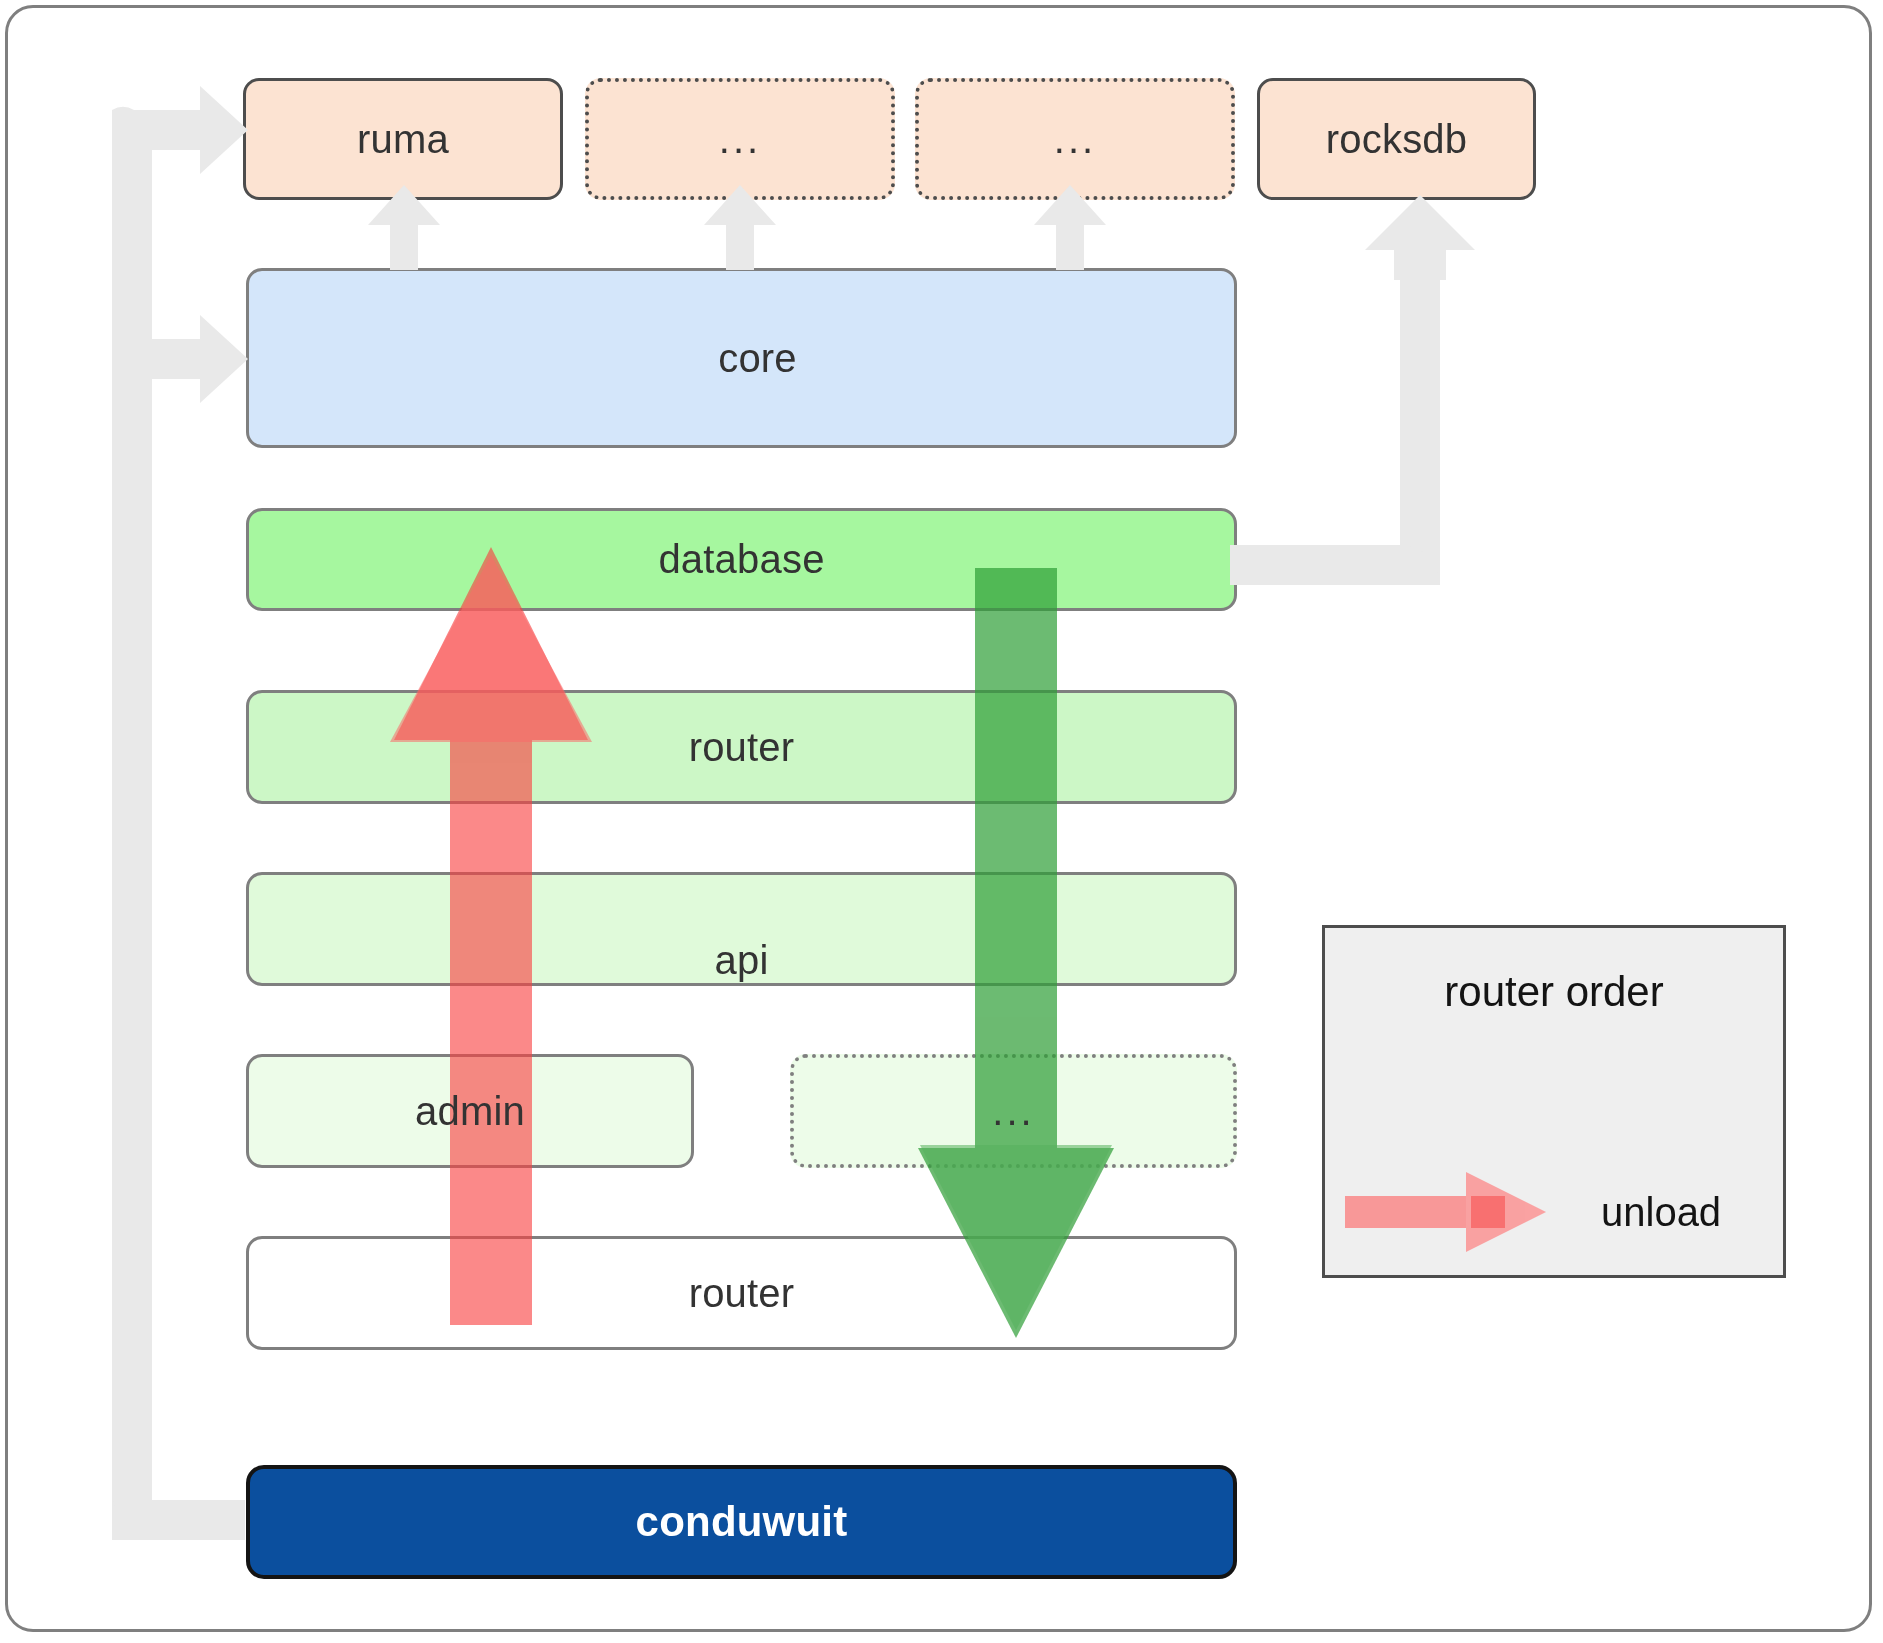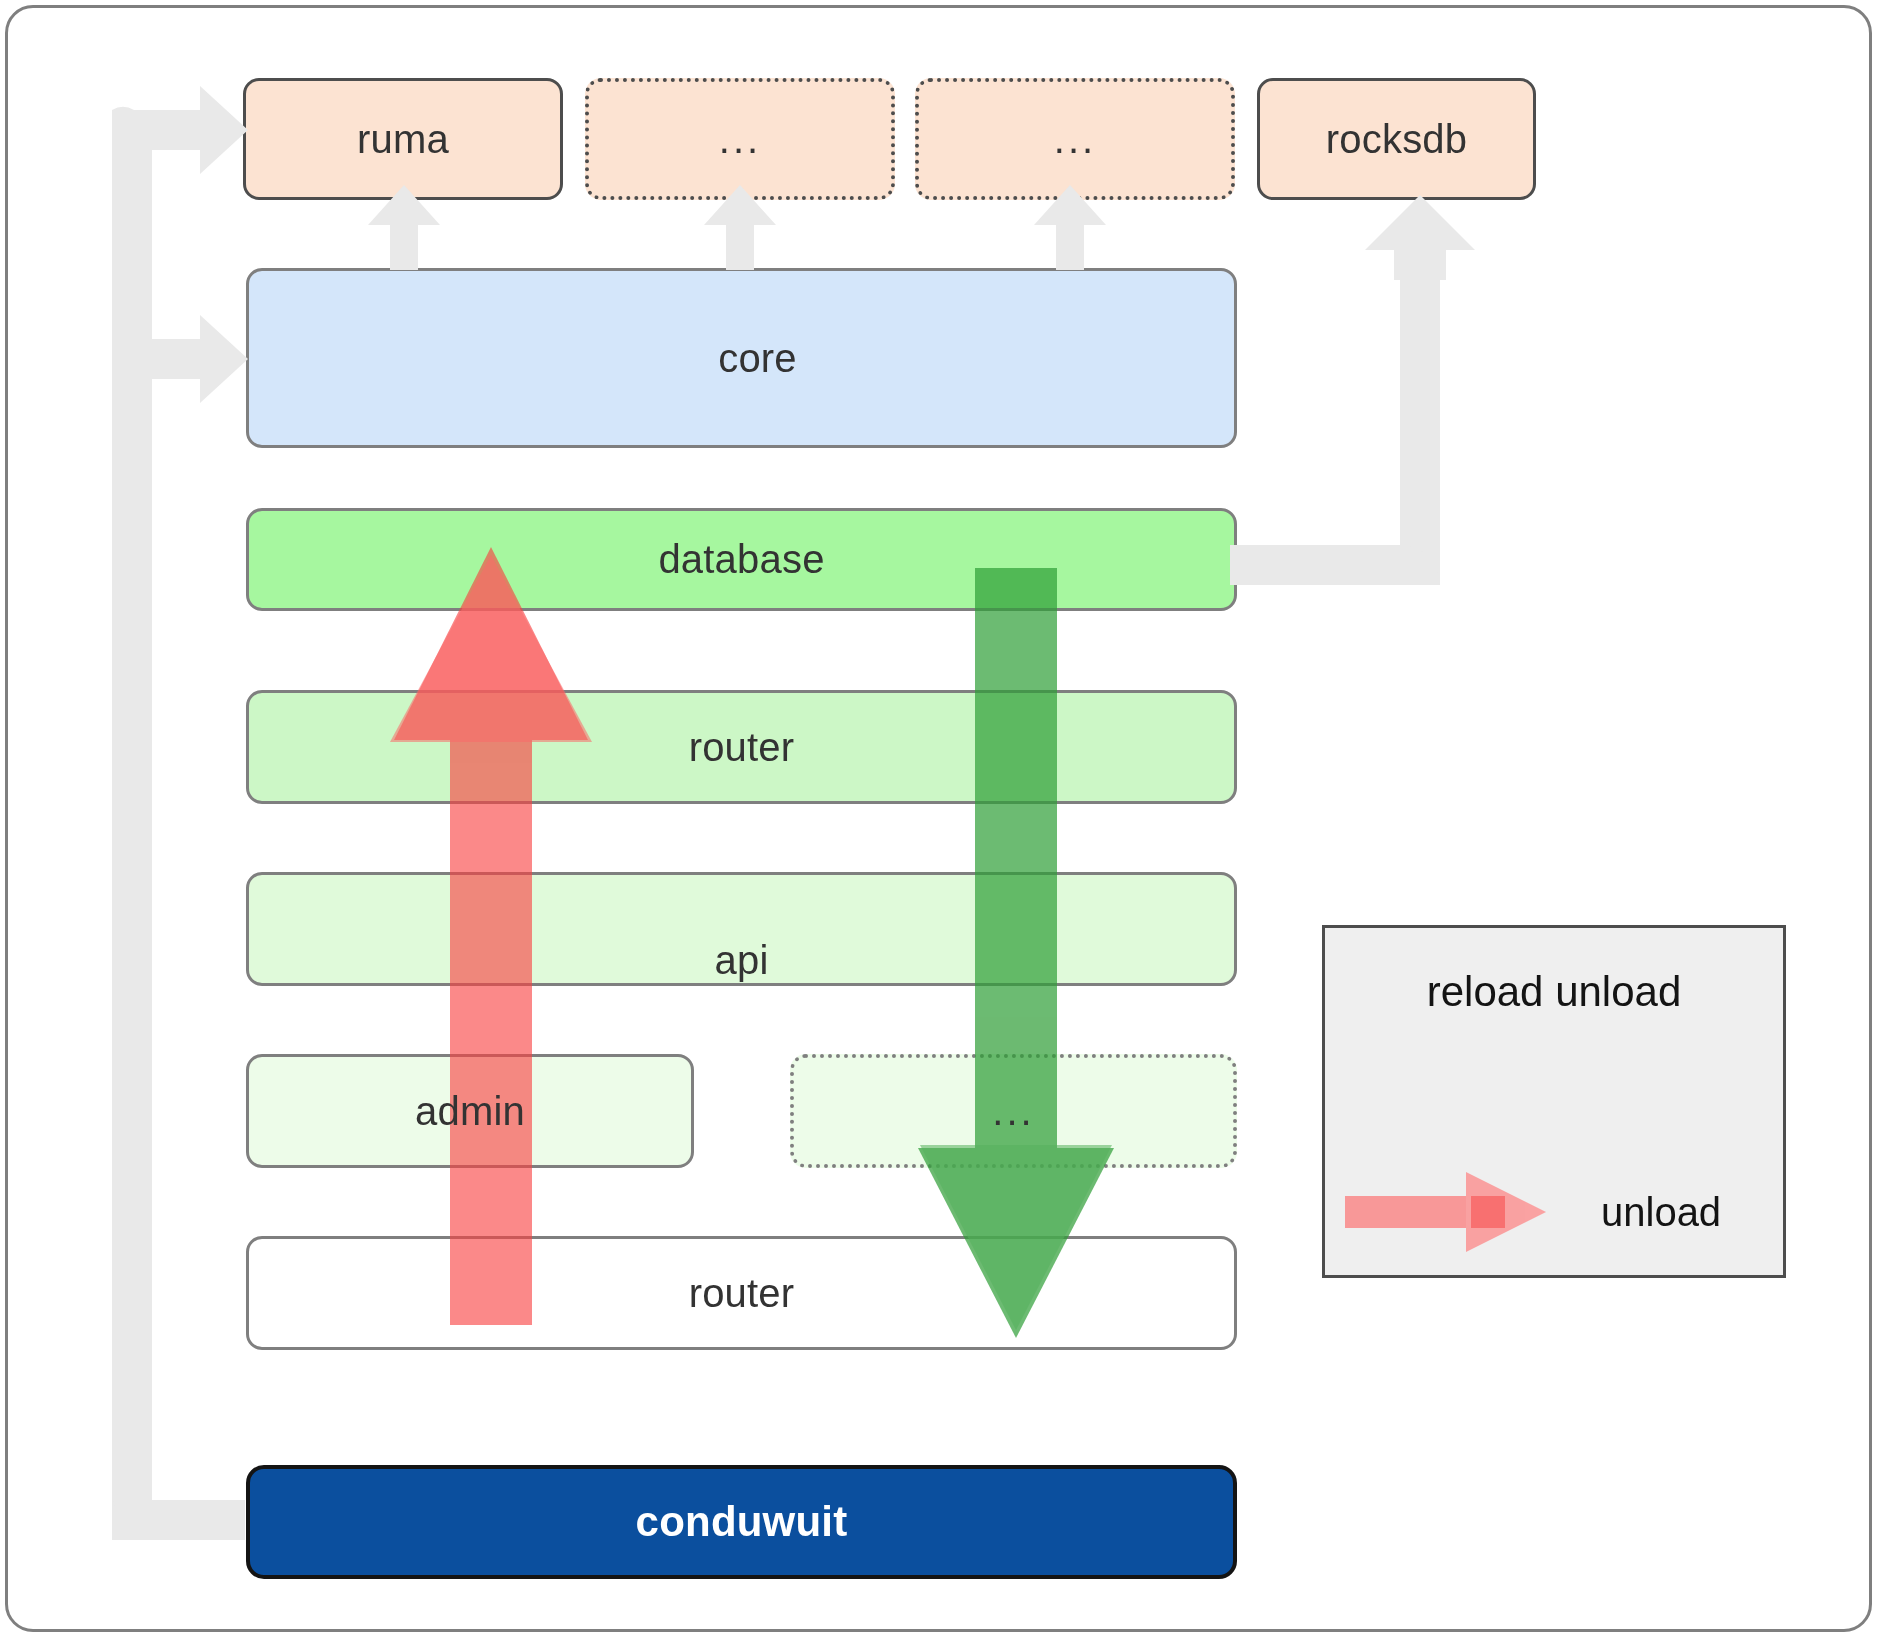--- a/index.html
+++ b/index.html
@@ -246,21 +246,21 @@
       <rect x="975" y="568" width="82" height="662" fill="#2e9e36"></rect>
 
       <path d="M 1016 1338 L 918 1148 L 1114 1148 Z" fill="#2e9e36"></path>
     </g>
     <g opacity="0.55">
       <path d="M 1016 1330 L 920 1145 L 1112 1145 Z" fill="#55b05c"></path>
     </g>
   </svg>
 
   <div class="legend">
-    <div class="legend-title">reload unload</div>
+    <div class="legend-title">router order</div>
 
 
     <div class="legend-row r2">
       <div class="legend-swatch">
         <svg width="230" height="88" viewBox="0 0 230 88">
           <g opacity="0.85">
             <rect x="4" y="28" width="160" height="32" fill="#fa8a8a"></rect>
             <path d="M 125 4 L 205 44 L 125 84 Z" fill="#fb9494"></path>
             <rect x="130" y="28" width="34" height="32" fill="#fa5a5a"></rect>
           </g>

